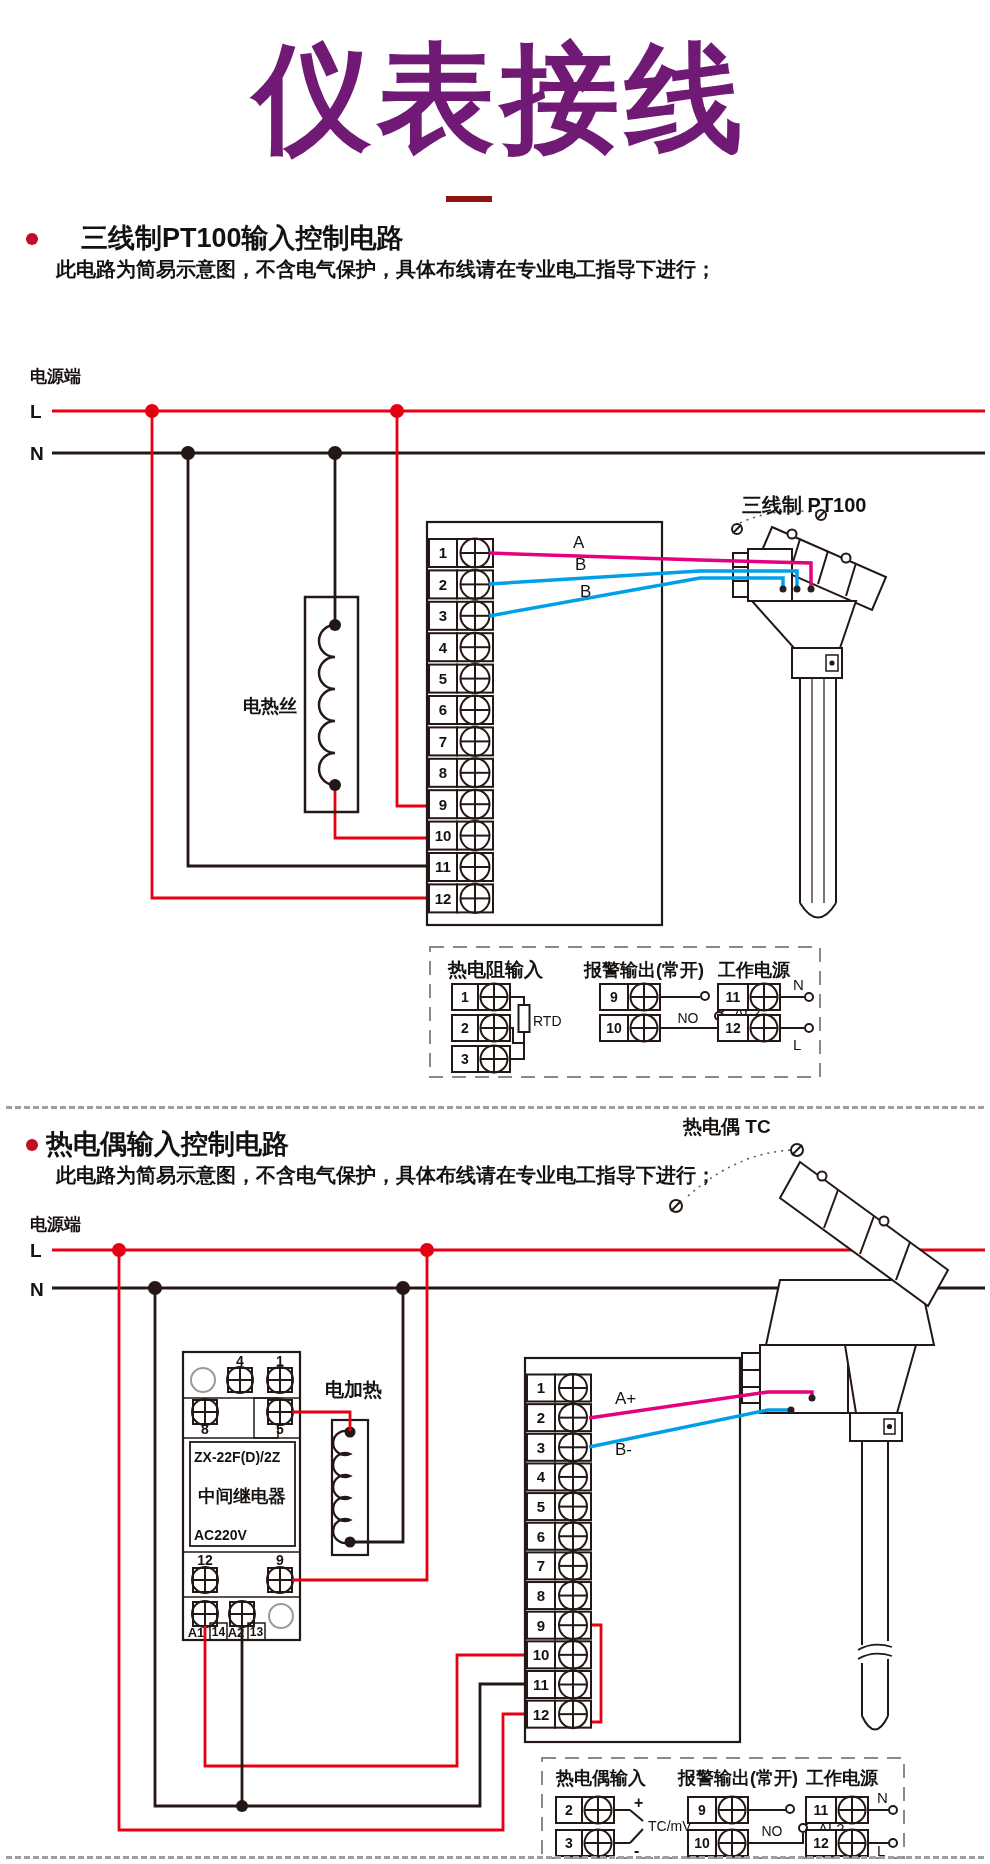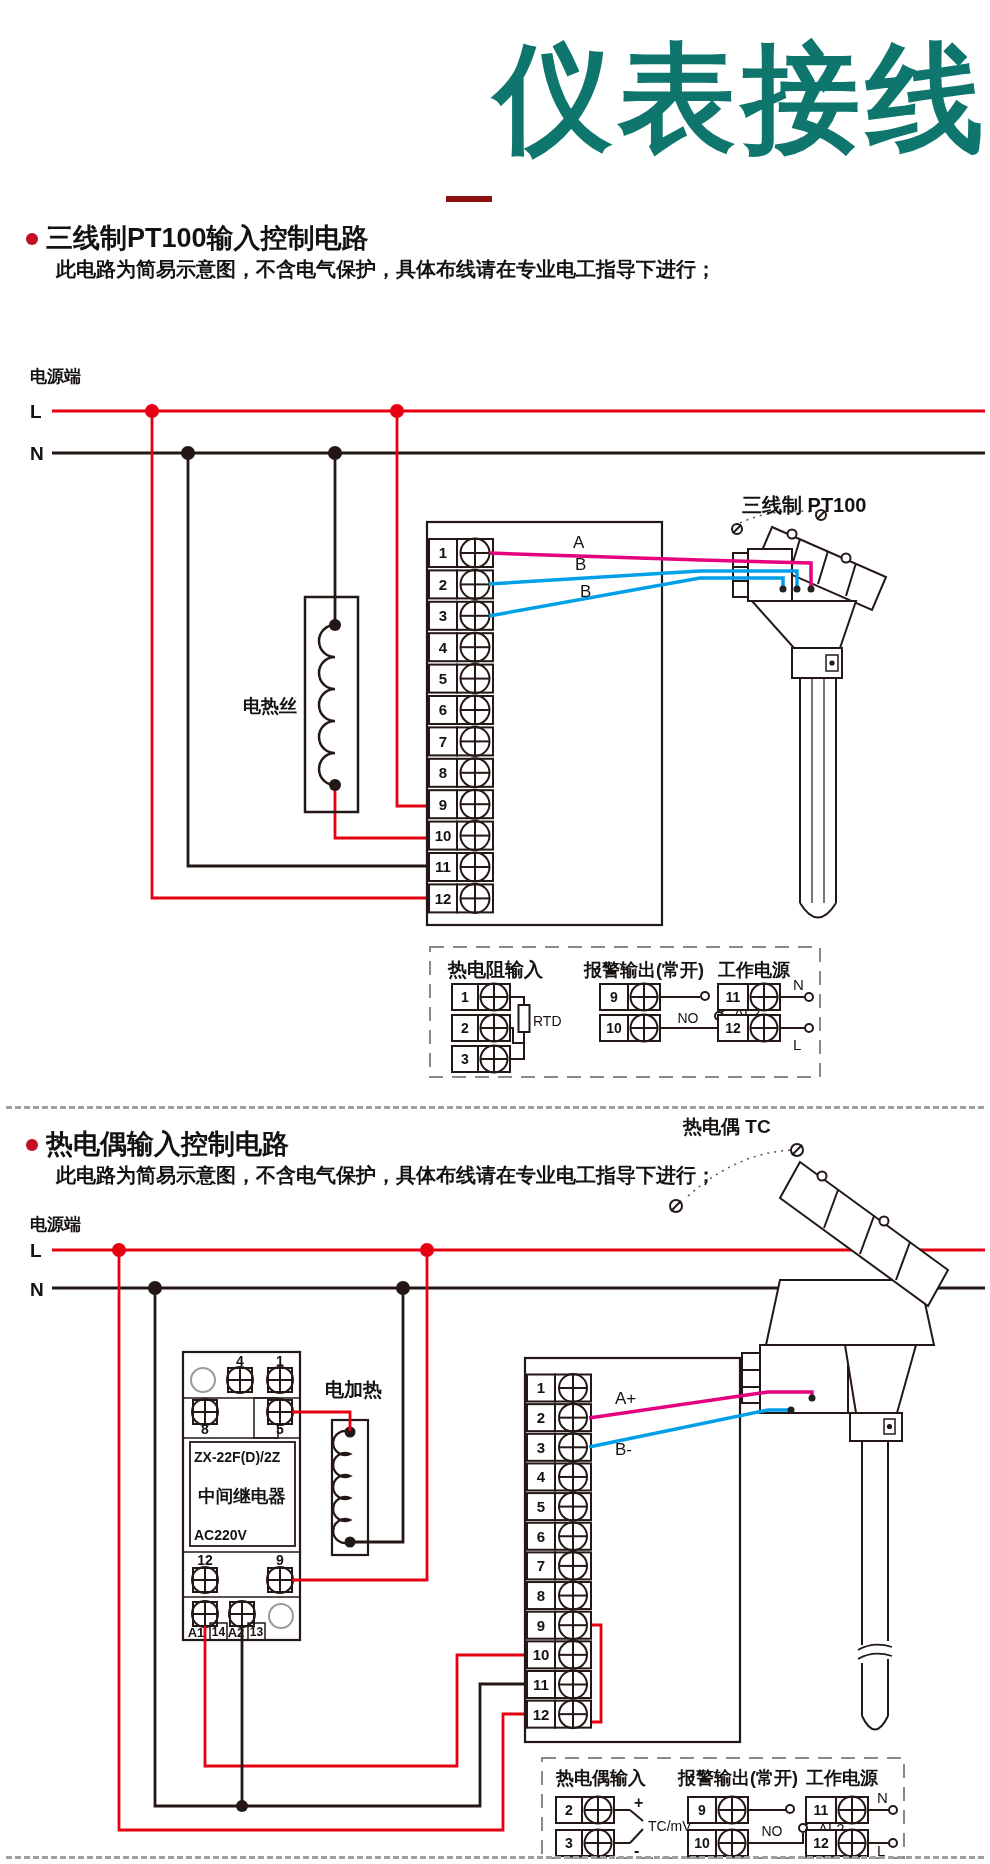--- a/index.html
+++ b/index.html
@@ -1,24 +1,24 @@
 <!DOCTYPE html>
 <html><head>
 <meta charset="utf-8">
 <style>
   html,body{margin:0;padding:0;background:#fff;}
   .page{position:relative;width:990px;height:1864px;background:#ffffff;overflow:hidden;
         font-family:"Liberation Sans","DejaVu Sans",sans-serif;}
-  .title{position:absolute;left:0;right:0;top:34px;text-align:right;
-         font-size:118px;font-weight:900;color:#0f766e;letter-spacing:6px;line-height:1.1;padding-left:12px;}
+  .title{position:absolute;left:0;right:0;top:34px;text-align:center;
+         font-size:118px;font-weight:900;color:#701a75;letter-spacing:6px;line-height:1.1;padding-left:12px;}
   .title-dash{position:absolute;left:446px;top:196px;width:46px;height:6px;background:#8e1212;}
   .bullet{position:absolute;width:12px;height:12px;border-radius:50%;background:#c30d23;}
   .b1{left:26px;top:233px;} .b2{left:26px;top:1139px;}
   .sec-h{position:absolute;left:46px;font-size:27px;font-weight:bold;color:#121212;white-space:nowrap;}
-  .h1{top:220px;} .h2{top:1126px;}
+  .h1{top:220px;margin-left:35px;} .h2{top:1126px;}
   .sec-n{position:absolute;left:56px;font-size:20px;font-weight:bold;color:#121212;white-space:nowrap;}
   .n1{top:256px;} .n2{top:1162px;}
   .sep{position:absolute;left:6px;width:978px;height:0;border-top:3px dashed #9e9fa0;}
   .sep1{top:1106px;} .sep2{top:1856px;}
   svg{position:absolute;left:0;font-family:"Liberation Sans","DejaVu Sans",sans-serif;}
   text{fill:#161210;}
 </style>
 </head>
 <body>
 

